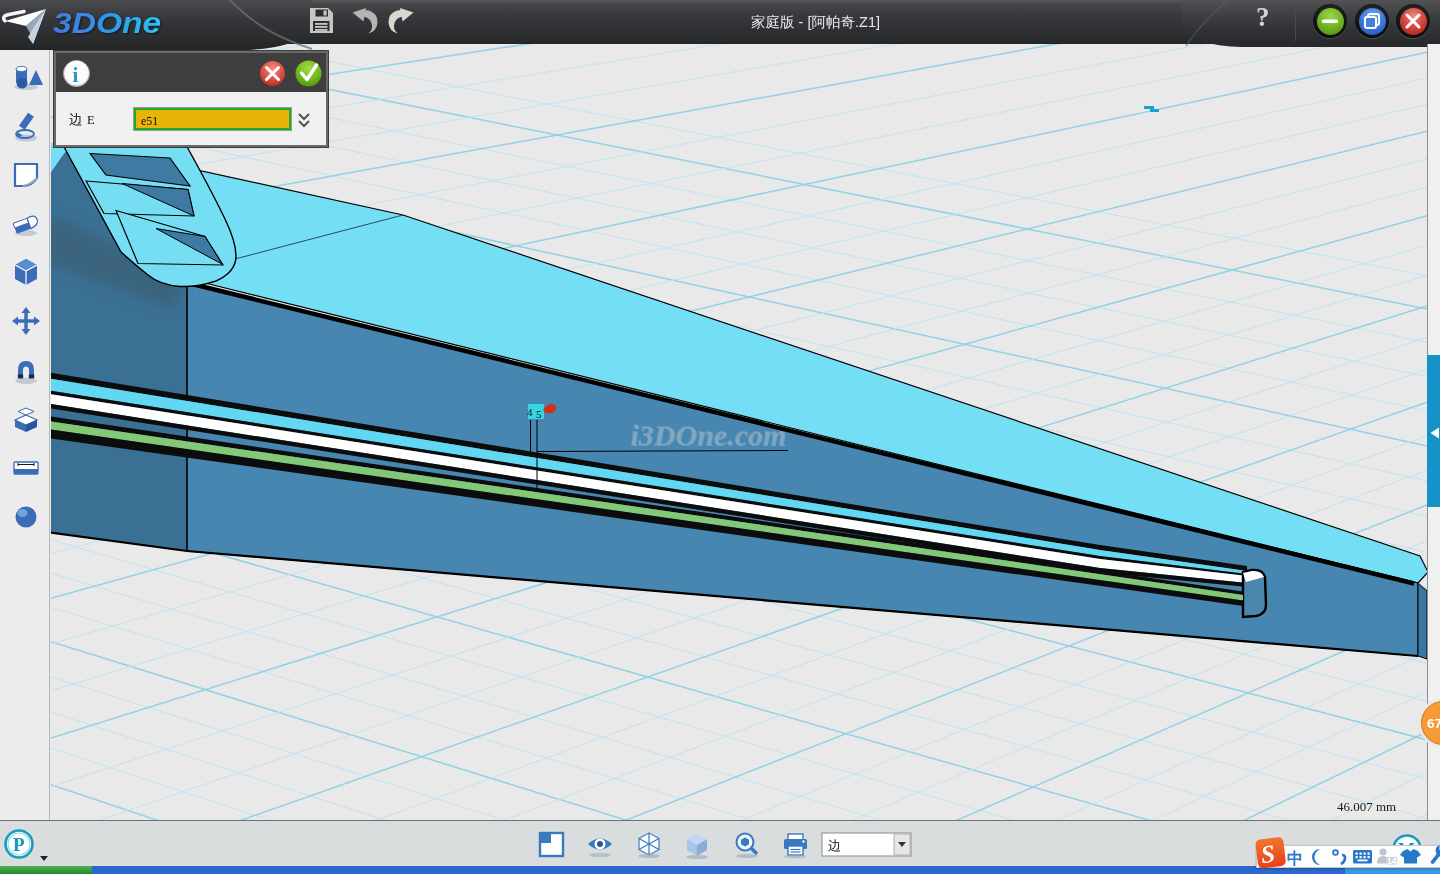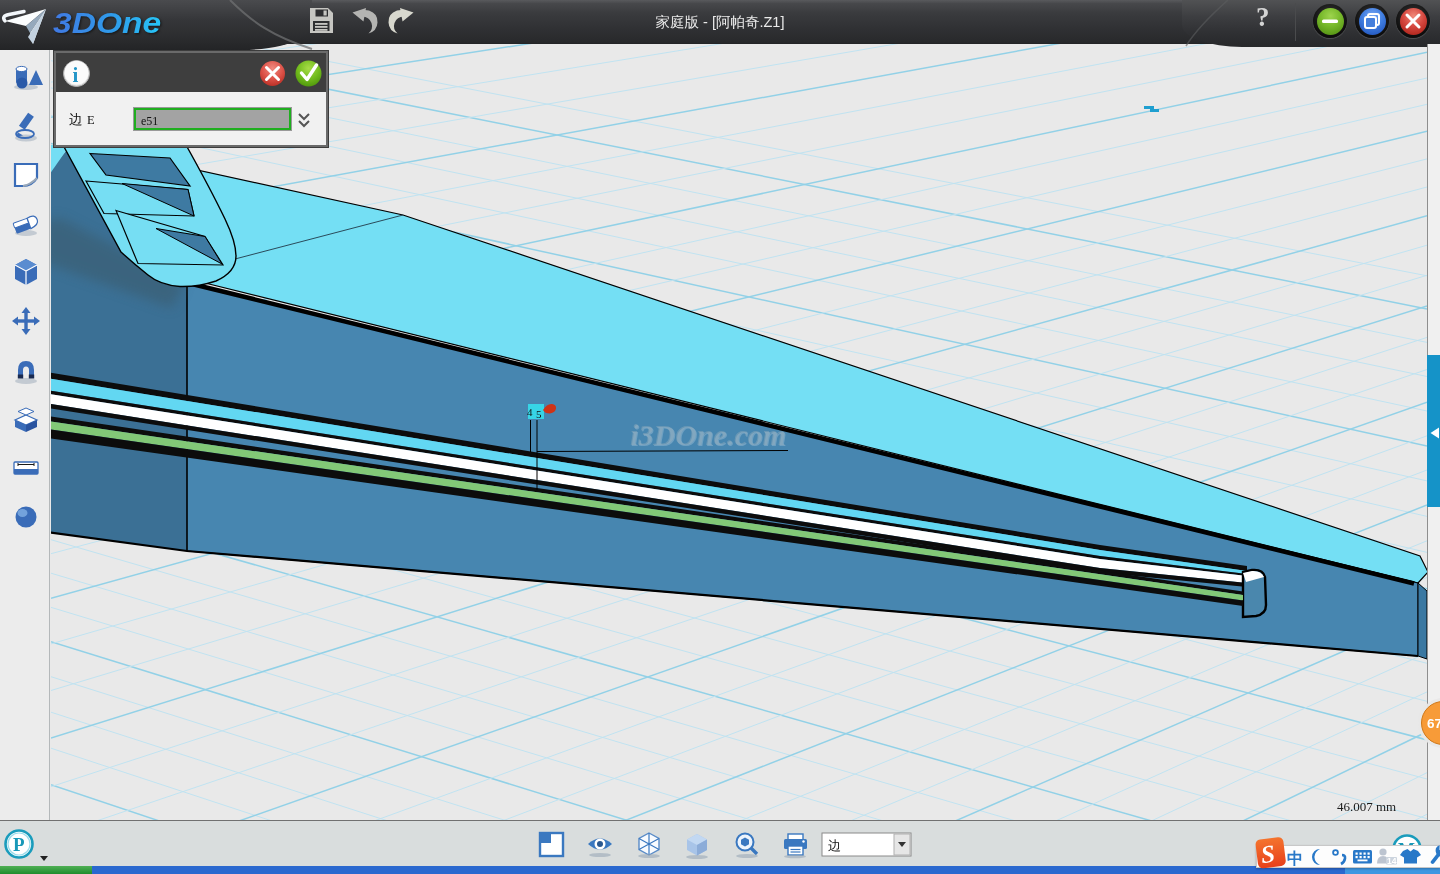--- a/index.html
+++ b/index.html
@@ -11,40 +11,40 @@
     border-bottom-right-radius:70px 26px; }
   #rightext { position:absolute; right:0; top:0; width:258px; height:47px;
     background:linear-gradient(#515254 0%, #3d3e41 35%, #2f3033 70%, #27282a 100%);
     border-bottom-left-radius:60px 22px; }
   .logo3d { position:absolute; left:53px; top:6px; font-family:"Liberation Sans",sans-serif;
     font-style:italic; font-weight:bold; font-size:30px; letter-spacing:0px;
     background:linear-gradient(90deg, #4179e2 0%, #2f9bea 55%, #27c6f7 100%);
     -webkit-background-clip:text; background-clip:text; color:transparent;
     transform:scaleX(1.12); transform-origin:left;
     filter:drop-shadow(1px 1.5px 1px rgba(0,0,0,0.55)); }
-  #titletext { position:absolute; top:13px; left:560px; width:320px; text-align:center;
+  #titletext { position:absolute; top:13px; left:560px; width:320px; text-align:right;
     color:#e9e9e9; font-size:14.5px; }
   #helpq { position:absolute; left:1256px; top:2px; color:#d4d4d4; font-size:27px; font-weight:bold;
     font-family:"Liberation Serif",serif; }
   #vsep { position:absolute; left:1295px; top:3px; width:1px; height:38px; background:#17181a;
     border-right:1px solid #4a4b4d; }
   #sidebar { position:absolute; left:0; top:50px; width:50px; height:770px; background:#ececec;
     border-right:1px solid #b4b8ba; }
   #rgutter { position:absolute; left:1427px; top:44px; width:13px; height:776px; background:#f0f0f0;
     border-left:1px solid #8e8e8e; }
   #bottombar { position:absolute; left:0; top:820px; width:1440px; height:46px; background:#d9dddd;
     border-top:1px solid #707070; }
   #taskbar { position:absolute; left:0; top:866px; width:1440px; height:8px; background:#2a68cf; }
   #taskgreen { position:absolute; left:0; top:866px; width:92px; height:8px;
     background:linear-gradient(#4fb055,#1f8c2c); }
   #tasklight { position:absolute; left:1345px; top:866px; width:95px; height:8px; background:#3e97e2; }
   #dlg { position:absolute; left:54px; top:51px; width:274px; height:96px;
     border:2px solid #6a6a6a; outline:1px solid #3c3c3c; background:#f1f1f1; }
   #dlghead { position:absolute; left:0; top:0; width:270px; height:39px; background:#3e3e3e; }
-  #dlginput { position:absolute; left:78px; top:55px; width:157px; height:22px; background:#a3a3a3;
+  #dlginput { position:absolute; left:78px; top:55px; width:157px; height:22px; background:#eab308;
     border:2px solid #1fae1f; outline:1px solid #999; font-family:"Liberation Serif",serif;
     font-size:12px; padding-left:5px; padding-top:4px; color:#111; }
   .wbtn { position:absolute; top:4px; width:34px; height:34px; border-radius:50%;
     background:radial-gradient(circle at 50% 38%, #3a3a3a, #0e0e0e 70%); box-shadow:0 1px 1px rgba(255,255,255,0.18); }
   .wbtn .inner { position:absolute; left:3.5px; top:3.5px; width:27px; height:27px; border-radius:50%; }
   #sogou { position:absolute; left:1256px; top:845px; width:184px; height:23px; background:#fdfdfd;
     border:1px solid #c8c8c8; border-right:none; box-shadow:0 1px 2px rgba(0,0,0,0.25); }
 </style></head>
 <body>
 <div id="app">

